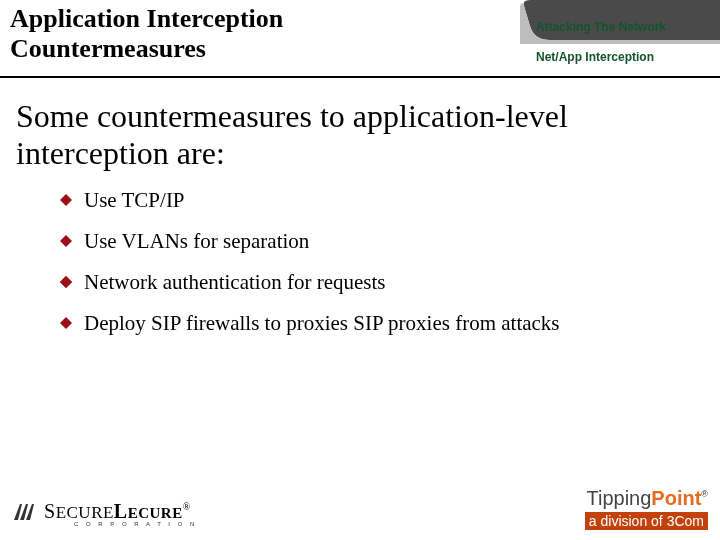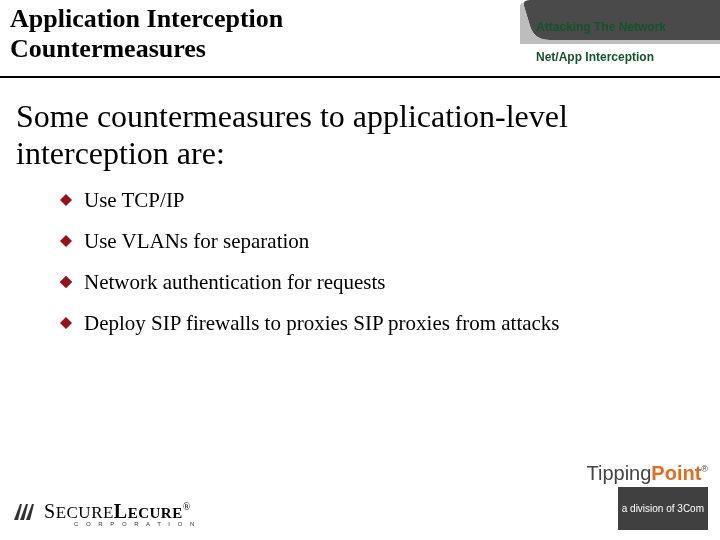--- a/index.html
+++ b/index.html
@@ -36,21 +36,21 @@
   }
   .bullet svg { display: block; }
   .footer { position: absolute; left: 0; right: 0; bottom: 0; height: 60px; }
   .logo-left { position: absolute; left: 12px; bottom: 12px; display: flex; align-items: center; }
   .logo-left .mark { margin-right: 6px; }
   .logo-left .txt { font-family: "Times New Roman", serif; font-size: 20px; letter-spacing: 0.5px; }
   .logo-left .sub { font-size: 6px; letter-spacing: 3px; color:#333; margin-left: 30px; margin-top:-2px; }
   .logo-right { position: absolute; right: 12px; bottom: 10px; text-align: right; font-family: Arial, sans-serif; }
   .logo-right .tp { font-size: 20px; font-weight: 400; color: #444; }
   .logo-right .tp .orange { color: #e66a1f; font-weight: 700; }
-  .logo-right .sub2 { font-size: 10px; background:#404040; color:#fff; padding:16px 4px; display:inline-block; margin-top:2px; }
+  .logo-right .sub2 { font-size: 14px; background:#c2410c; color:#fff; padding:1px 4px; display:inline-block; margin-top:2px; }
 </style>
 </head>
 <body>
 
 <div class="slide">
 
   <div class="header">
     <div class="title">Application Interception
 Countermeasures</div>
     <div class="tab">

